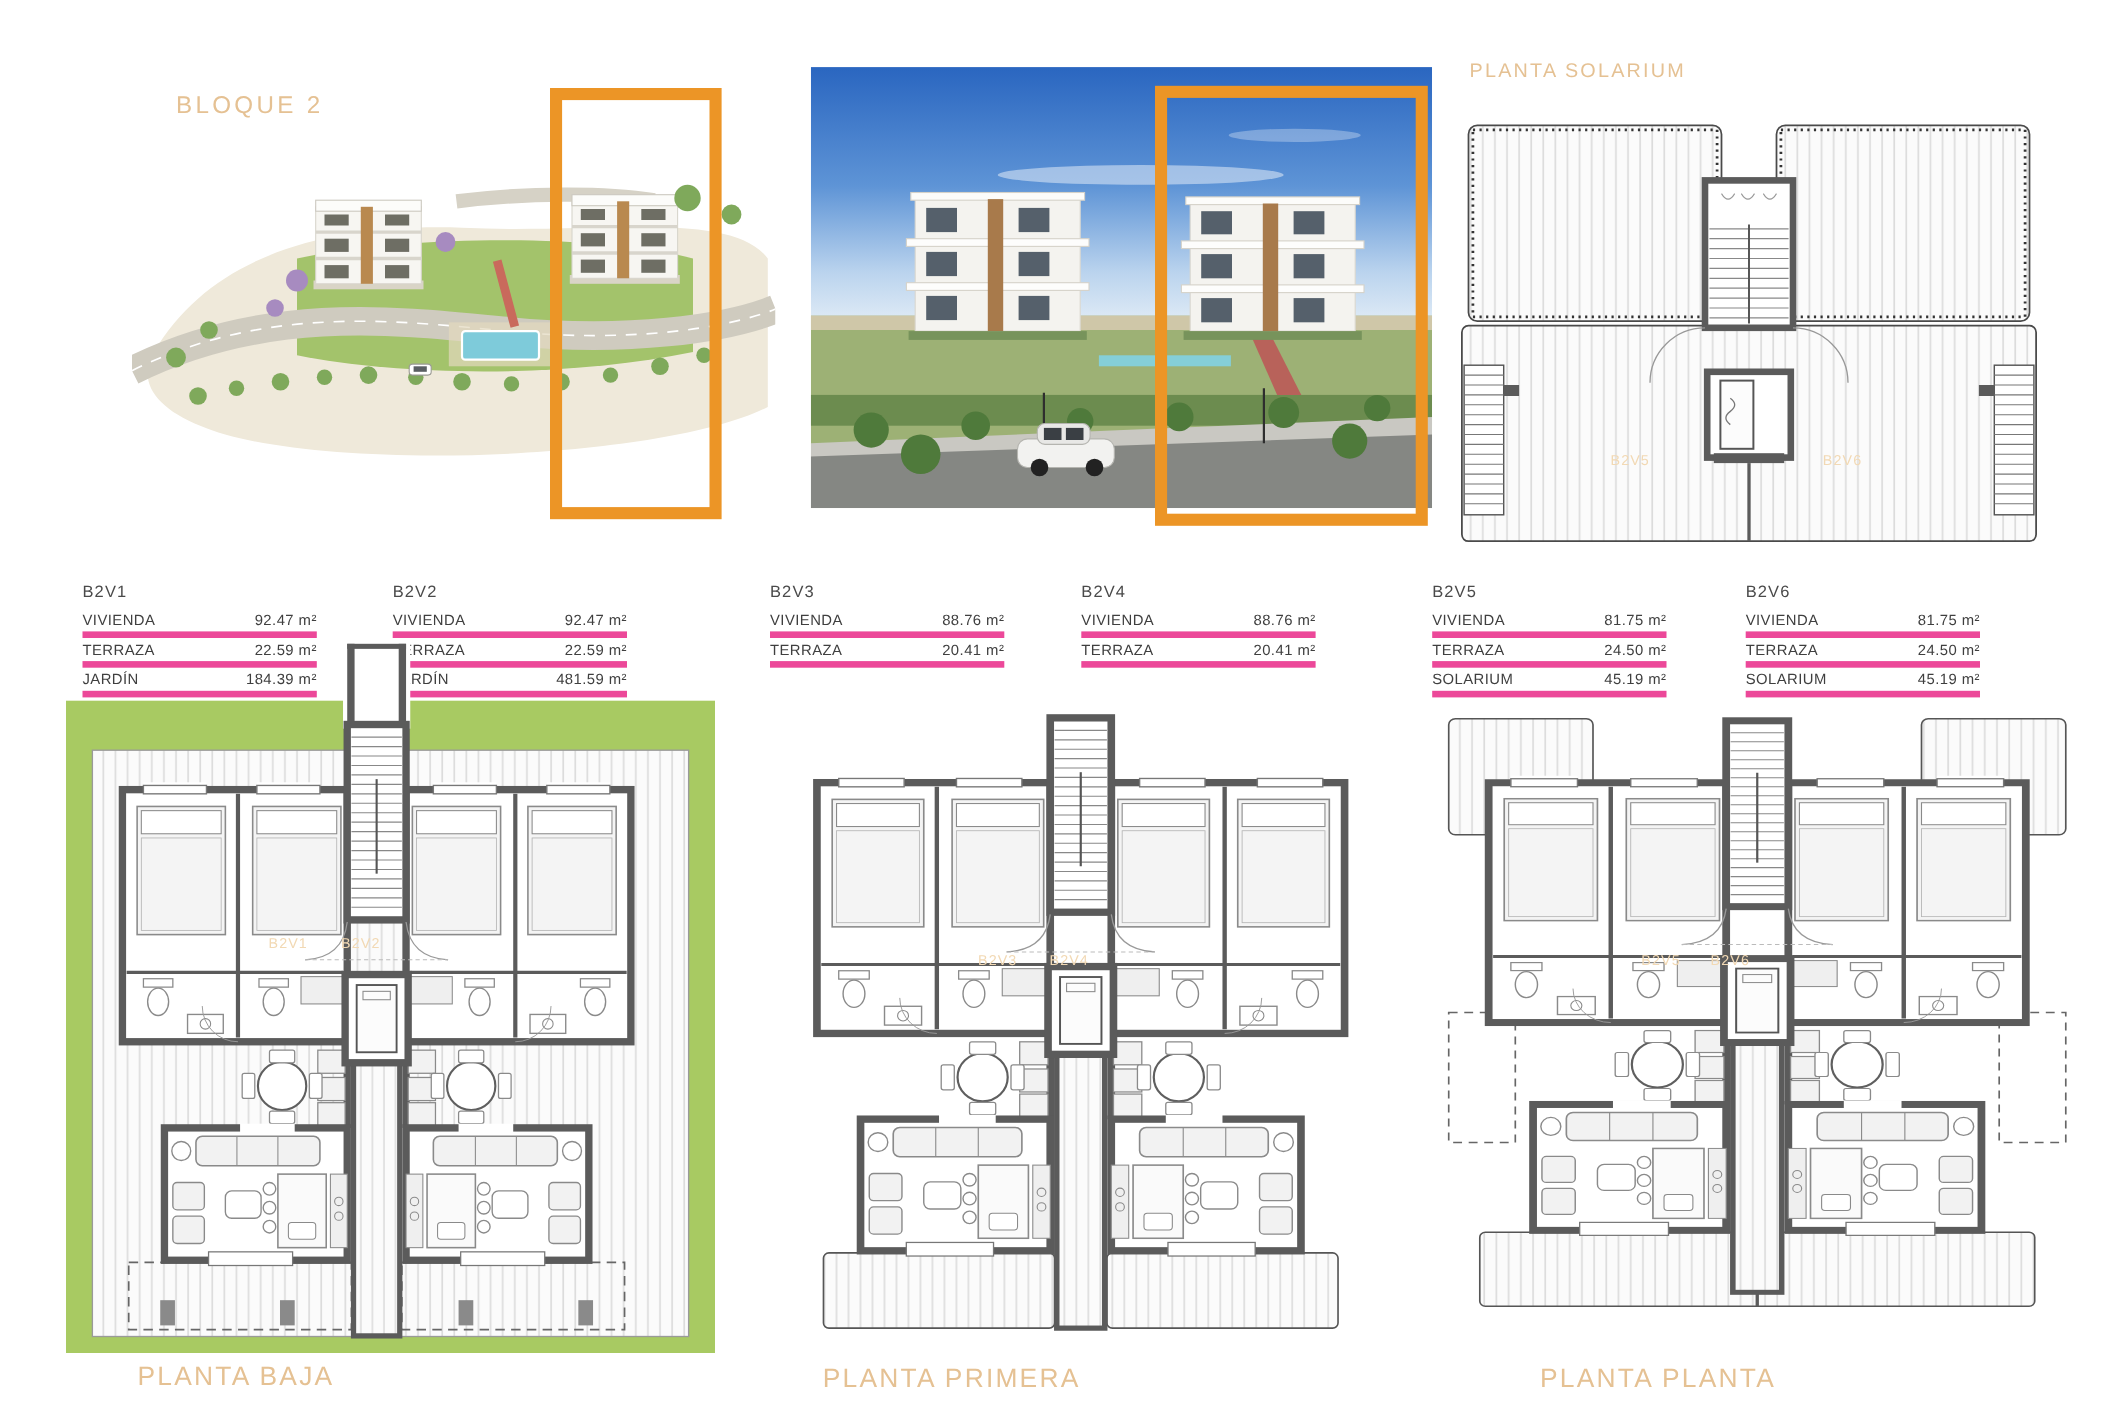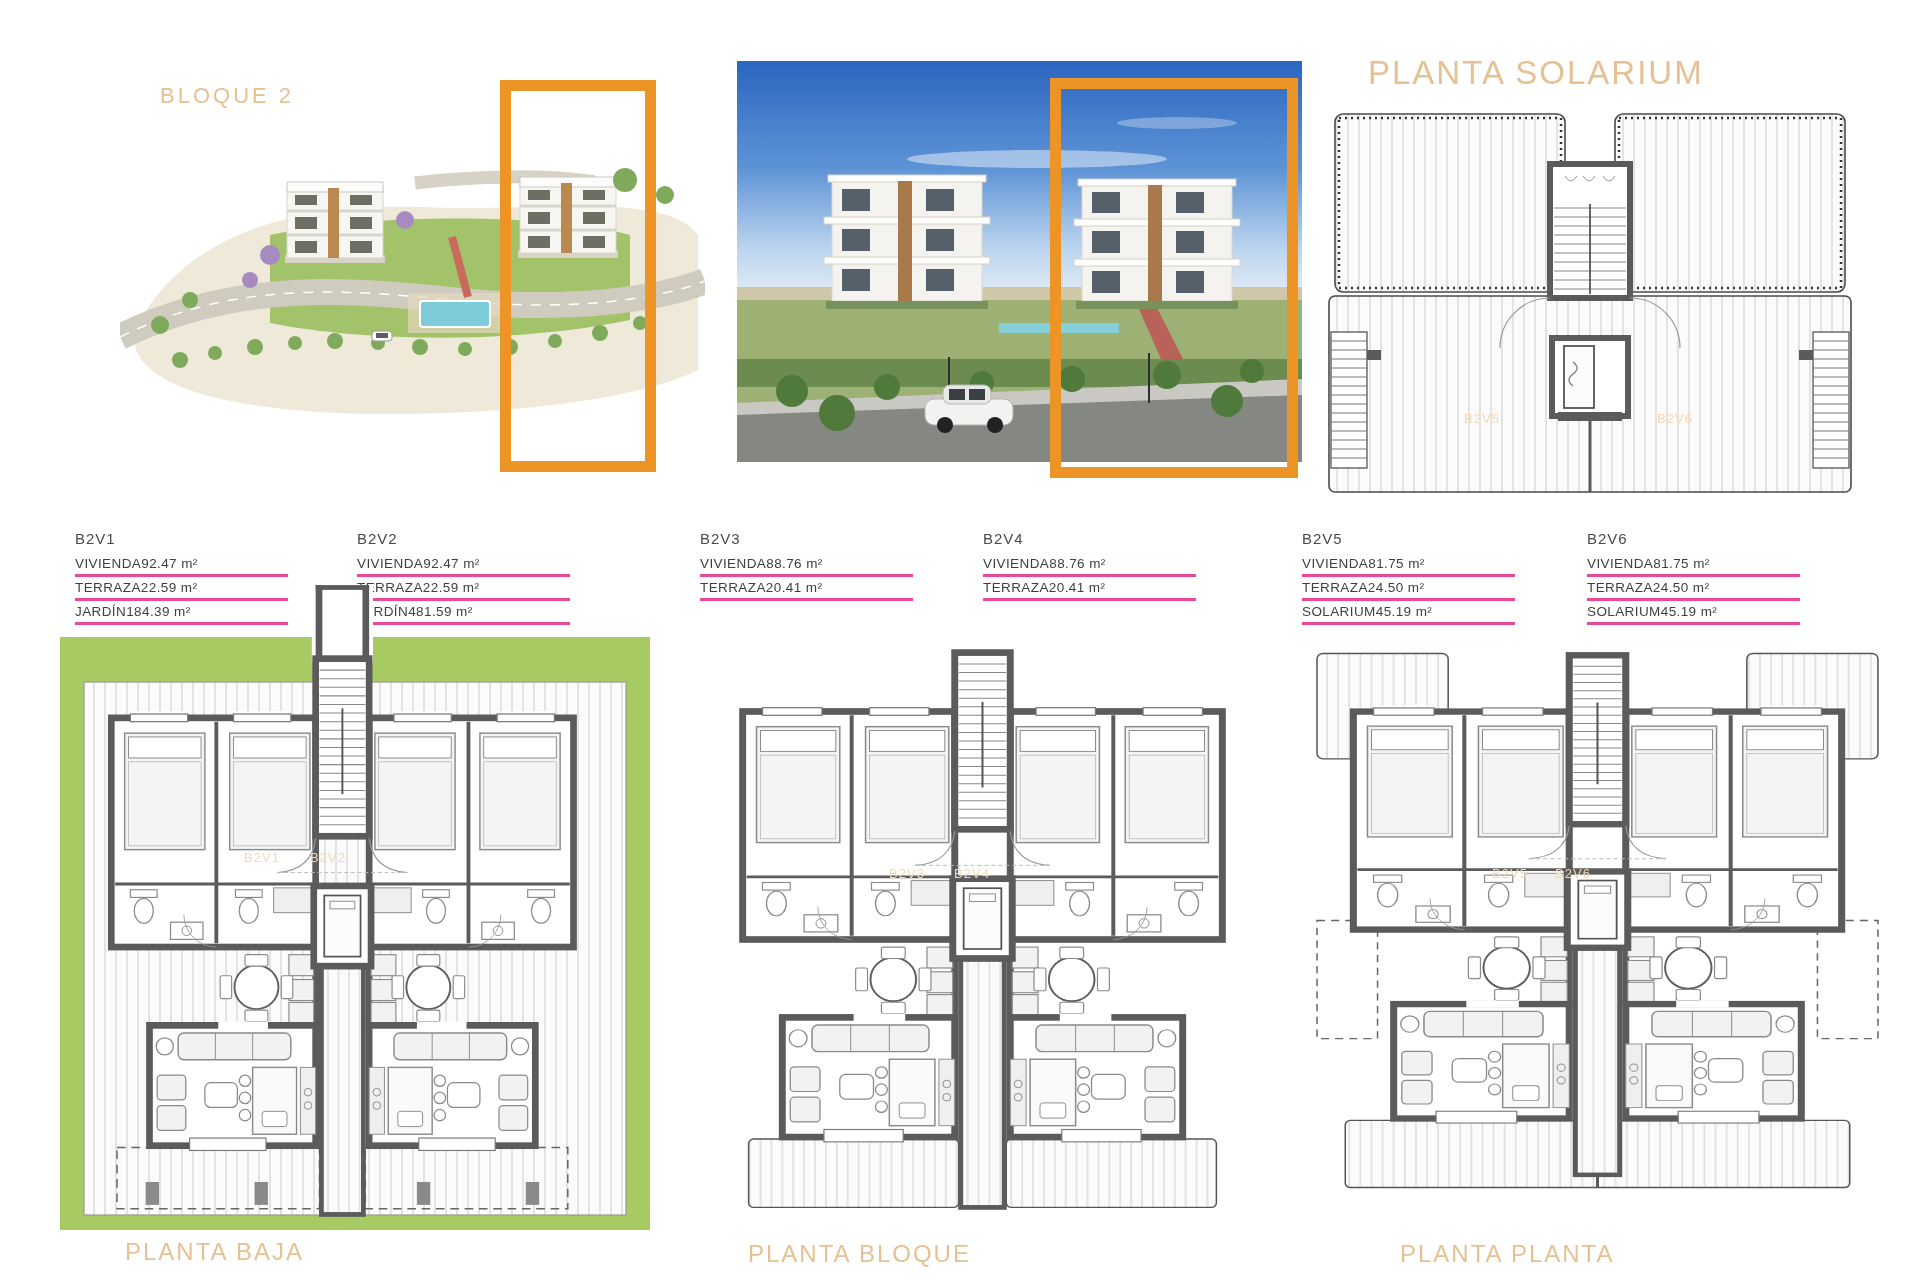--- a/index.html
+++ b/index.html
@@ -1,35 +1,35 @@
 <!DOCTYPE html>
 <html><head>
 <meta charset="utf-8">
 <style>
   html,body{margin:0;padding:0;background:#ffffff;}
   #page{position:relative;width:1920px;height:1280px;background:#fff;overflow:hidden;
         font-family:"Liberation Sans",sans-serif;}
   .title{position:absolute;color:#e5c193;letter-spacing:3px;font-weight:400;white-space:nowrap;}
   #bloque-title{left:160px;top:83px;font-size:22px;}
-  #solarium-title{left:1368px;top:54px;font-size:33px;letter-spacing:2px;}
+  #solarium-title{left:1336px;top:54px;font-size:18px;letter-spacing:2px;}
   .plan-title{font-size:24px;letter-spacing:2px;}
   #baja-title{left:105px;top:1238px;margin-left:20px;}
   #primera-title{left:748px;top:1240px;}
   #segunda-title{left:1400px;top:1240px;}
 
   .img-box{position:absolute;overflow:hidden;}
   #aerial-box{left:120px;top:85px;width:585px;height:395px;}
   #photo-box{left:737px;top:61px;width:565px;height:401px;}
   .hl{position:absolute;border:11px solid #ec9526;box-sizing:border-box;background:transparent;}
   #hl-aerial{left:500px;top:80px;width:156px;height:392px;}
   #hl-photo{left:1050px;top:78px;width:248px;height:400px;}
 
   .unit-table{position:absolute;width:213px;font-size:13.5px;color:#3f3f3f;letter-spacing:.4px;}
   .unit-name{font-size:15px;color:#4a4a4a;margin-bottom:7px;letter-spacing:1px;}
-  .unit-row{display:flex;border-bottom:3px solid #ec4899;
+  .unit-row{display:flex;justify-content:space-between;border-bottom:6px solid #ec4899;
             padding:2px 0 3px;margin-bottom:1px;}
   #t1{left:75px;top:530px;}  #t2{left:357px;top:530px;}
   #t3{left:700px;top:530px;} #t4{left:983px;top:530px;}
   #t5{left:1302px;top:530px;}#t6{left:1587px;top:530px;}
 
   .plan{position:absolute;}
   #plan-solarium{left:1325px;top:100px;width:530px;height:405px;}
   #plan-baja{left:60px;top:585px;width:590px;height:645px;}
   #plan-primera{left:705px;top:645px;width:555px;height:570px;}
   #plan-segunda{left:1315px;top:648px;width:565px;height:545px;}
@@ -802,16 +802,16 @@
           <rect x="250" y="246" width="60" height="84" fill="#fff" stroke="#5b5b5b" stroke-width="7"></rect>
           <rect x="261" y="256" width="38" height="64" fill="#fcfcfc" stroke="#555" stroke-width="1.8"></rect>
           <rect x="267" y="262" width="26" height="8" fill="none" stroke="#8a8a8a" stroke-width="1"></rect>
         </g>
       </svg>
     <span class="unit-tag" style="left:195px;top:225px">B2V5</span>
     <span class="unit-tag" style="left:258px;top:225px">B2V6</span>
   </div>
 
   <div class="title plan-title" id="baja-title">PLANTA BAJA</div>
-  <div class="title plan-title" id="primera-title">PLANTA BLOQUE</div>
+  <div class="title plan-title" id="primera-title">PLANTA PRIMERA</div>
   <div class="title plan-title" id="segunda-title">PLANTA PLANTA</div>
 
 </div>
 
 </body></html>

